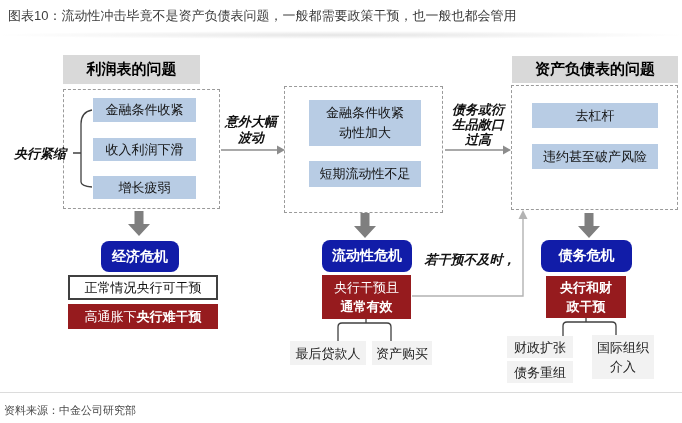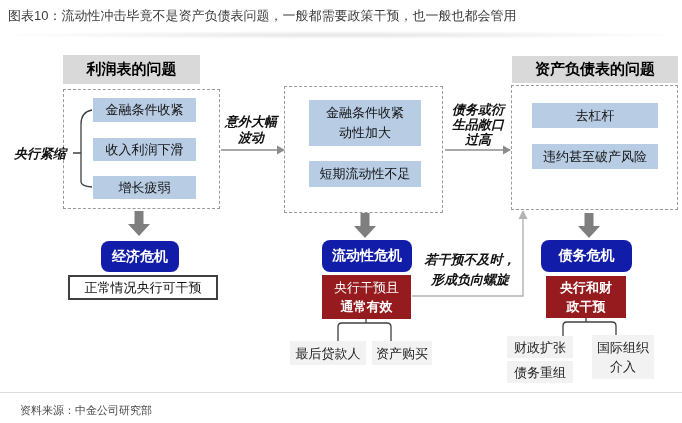--- a/index.html
+++ b/index.html
@@ -67,20 +67,24 @@
 
   <div class="abs hdr" style="left:63px;top:55px;width:137px;height:29px;">利润表的问题</div>
   <div class="abs dashed" style="left:63px;top:89px;width:157px;height:120px;"></div>
   <div class="abs bluebox" style="left:93px;top:138px;width:103px;height:23px;">收入利润下滑</div>
   <div class="abs bluebox" style="left:93px;top:98px;width:103px;height:24px;">金融条件收紧</div>
   <div class="abs bluebox" style="left:93px;top:176px;width:103px;height:23px;">增长疲弱</div>
   <div class="abs ilabel" style="left:8px;top:146px;width:64px;">央行紧缩</div>
 
   <div class="abs crisis" style="left:101px;top:241px;width:78px;height:31px;">经济危机</div>
   <div class="abs whitenote" style="left:68px;top:275px;width:150px;height:25px;">正常情况央行可干预</div>
+  <div class="abs rednote" style="left:68px;top:304px;width:150px;height:25px;flex-direction:row;">
+    <span>高通胀下</span>
+      <span class="bold">央行难干预</span>
+  </div>
 
   <div class="abs ilabel" style="left:216px;top:114px;width:70px;">
     <span>意外大幅</span>
     <span>波动</span>
   </div>
   <div class="abs dashed" style="left:284px;top:86px;width:159px;height:127px;"></div>
   <div class="abs bluebox" style="left:309px;top:100px;width:112px;height:46px;">
     <span class="ln">金融条件收紧</span>
     <span class="ln">动性加大</span>
   </div>
@@ -89,21 +93,20 @@
   <div class="abs crisis" style="left:322px;top:240px;width:90px;height:32px;">流动性危机</div>
   <div class="abs rednote" style="left:322px;top:275px;width:89px;height:44px;">
     <span class="ln">央行干预且</span>
     <span class="ln bold">通常有效</span>
   </div>
   <div class="abs tool" style="left:290px;top:341px;width:76px;height:24px;">最后贷款人</div>
   <div class="abs tool" style="left:372px;top:341px;width:60px;height:24px;">资产购买</div>
 
   <div class="abs ilabel" style="left:410px;top:250px;width:120px;line-height:20px;">
     <span>若干预不及时，</span>
-    <span>形成负向螺旋</span>
   </div>
 
   <div class="abs hdr" style="left:512px;top:56px;width:166px;height:27px;">资产负债表的问题</div>
   <div class="abs ilabel" style="left:443px;top:102px;width:70px;line-height:15px;">
     <span>债务或衍</span>
     <span>生品敞口</span>
     <span>过高</span>
   </div>
   <div class="abs dashed" style="left:511px;top:85px;width:167px;height:125px;"></div>
   <div class="abs bluebox" style="left:532px;top:103px;width:126px;height:25px;">去杠杆</div>
@@ -115,15 +118,15 @@
     <span class="ln bold">政干预</span>
   </div>
   <div class="abs tool" style="left:507px;top:336px;width:66px;height:22px;">财政扩张</div>
   <div class="abs tool" style="left:507px;top:361px;width:66px;height:22px;">债务重组</div>
   <div class="abs tool" style="left:592px;top:335px;width:62px;height:44px;">
     <span class="ln">国际组织</span>
     <span class="ln">介入</span>
   </div>
 
   <div class="abs bottom-divider" style="left:0;top:392px;width:682px;height:1px;"></div>
-  <div class="abs source" style="left:20px;top:403px;">资料来源：中金公司研究部</div>
+  <div class="abs source" style="left:4px;top:403px;">资料来源：中金公司研究部</div>
 
 </div>
 
 </body></html>

